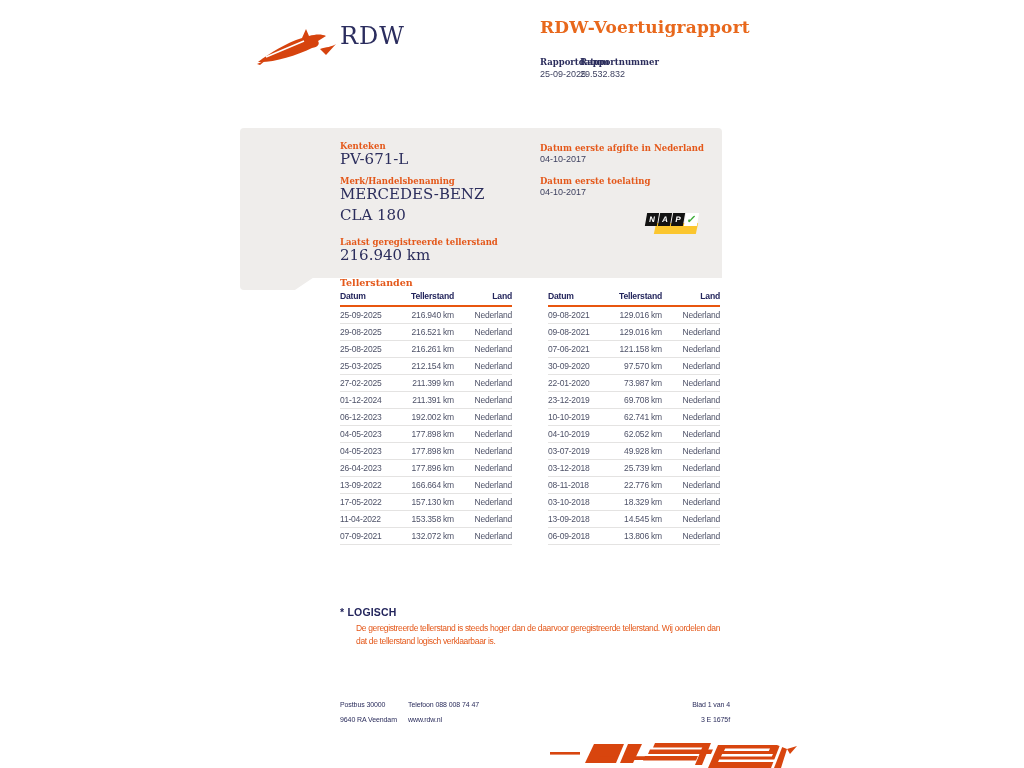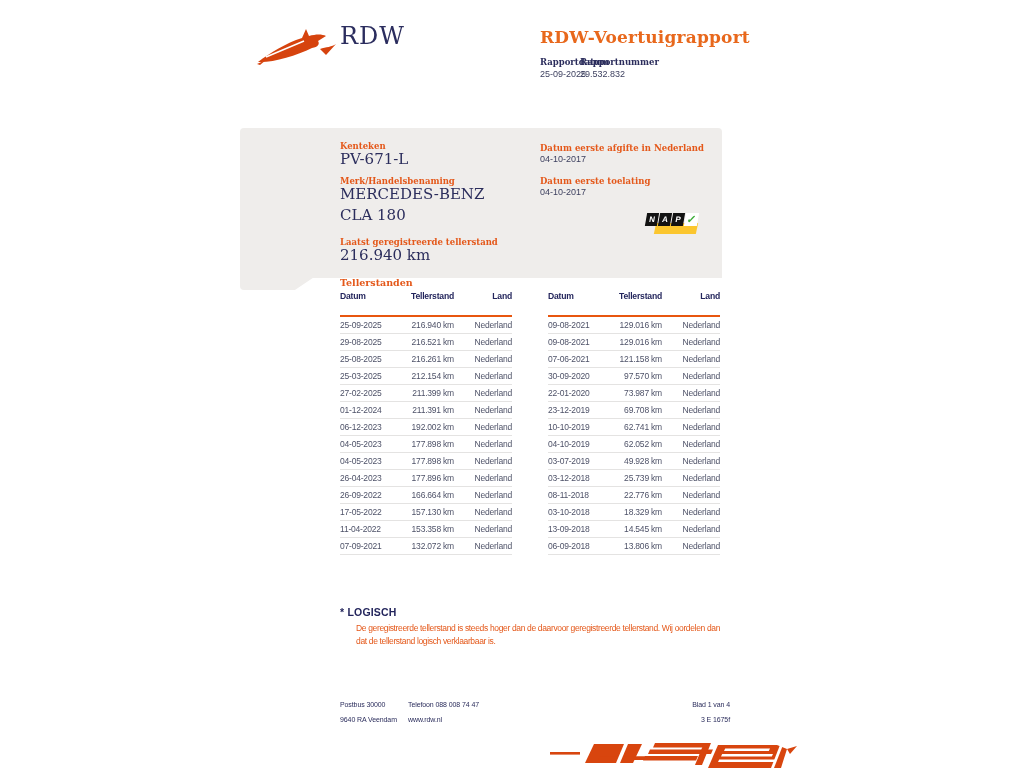--- a/index.html
+++ b/index.html
@@ -4,21 +4,21 @@
 <style>
   * { margin:0; padding:0; box-sizing:border-box; }
   html,body { width:1024px; height:768px; background:#ffffff; overflow:hidden;
               font-family:"Liberation Sans", sans-serif; }
   .sheet { position:absolute; left:0; top:0; width:1024px; height:552px; background:#fff; }
 
   
   .logo-feather { position:absolute; left:256px; top:26px; width:84px; height:40px; }
   .logo-word { position:absolute; left:340px; top:22px; font-family:"DejaVu Serif", serif;
                font-size:24px; color:#2b2d5e; letter-spacing:1px; }
-  .doc-title { position:absolute; left:540px; top:27px; font-family:"DejaVu Serif", serif;
+  .doc-title { position:absolute; left:540px; top:17px; font-family:"DejaVu Serif", serif;
                font-weight:bold; font-size:17px; color:#e8681c; letter-spacing:.2px; }
   .meta-label { position:absolute; top:57px; font-family:"DejaVu Serif", serif; font-weight:bold;
                 font-size:8.5px; color:#2b2d5c; }
   .meta-value { position:absolute; top:69px; font-size:9px; color:#3c3f5e; }
   .ml1,.mv1 { left:540px; } .ml2,.mv2 { left:580px; }
 
   
   .panel { position:absolute; left:240px; top:100px; width:482px; height:162px;
            background:#efedeb; border-radius:4px;
            clip-path: polygon(0 0, 100% 0, 100% 92.6%, 15.1% 92.6%, 11.4% 100%, 0 100%); margin-top: 28px; }
@@ -40,21 +40,21 @@
   .nap-check { position:absolute; left:39px; top:0; width:13px; height:13px; background:#fff;
                transform:skewX(-10deg); color:#3fae3a; font-size:11px; font-weight:bold;
                text-align:center; line-height:13px; }
 
   
   .tbl-title { position:absolute; left:340px; top:277px; font-family:"DejaVu Serif", serif;
                font-weight:bold; font-size:9.5px; color:#e4581a; }
   .meter-table { position:absolute; top:291px; width:172px; border-collapse:collapse;
                  table-layout:fixed; font-size:8.5px; color:#4e5268; letter-spacing:-0.2px; }
   .t-left { left:340px; } .t-right { left:548px; }
-  .meter-table th { font-size:8.6px; font-weight:bold; color:#23255c; padding:0 0 14px 0;
+  .meter-table th { font-size:8.6px; font-weight:bold; color:#23255c; padding:0 0 4px 0;
                     border-bottom:2px solid #e8560f; }
   .meter-table td { border-bottom:1px solid #e4e3e2; padding:3.4px 0 2.6px 0; }
   .c0 { width:62px; text-align:left; }
   .c1 { width:52px; text-align:right; }
   .c2 { width:58px; text-align:right; }
 
   
   .expl-head { position:absolute; left:340px; top:606px; font-size:10.5px; font-weight:bold;
                color:#23255c; letter-spacing:.2px; }
   .expl-body { position:absolute; left:356px; top:622px; width:420px; font-size:8.5px;
@@ -168,21 +168,21 @@
           <td class="c0">04-05-2023</td>
           <td class="c1">177.898 km</td>
           <td class="c2">Nederland</td>
         </tr>
         <tr>
           <td class="c0">26-04-2023</td>
           <td class="c1">177.896 km</td>
           <td class="c2">Nederland</td>
         </tr>
         <tr>
-          <td class="c0">26-09-2022</td>
+          <td class="c0">13-09-2022</td>
           <td class="c1">166.664 km</td>
           <td class="c2">Nederland</td>
         </tr>
         <tr>
           <td class="c0">17-05-2022</td>
           <td class="c1">157.130 km</td>
           <td class="c2">Nederland</td>
         </tr>
         <tr>
           <td class="c0">11-04-2022</td>

